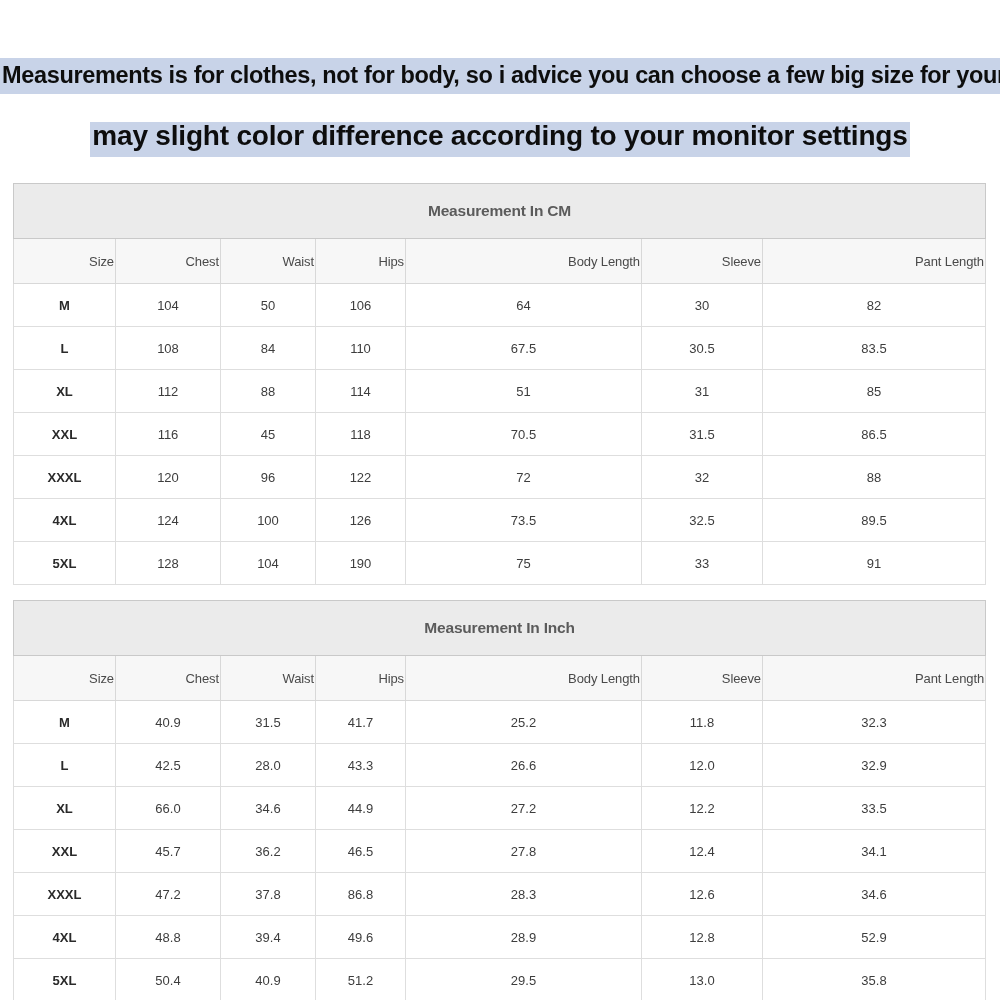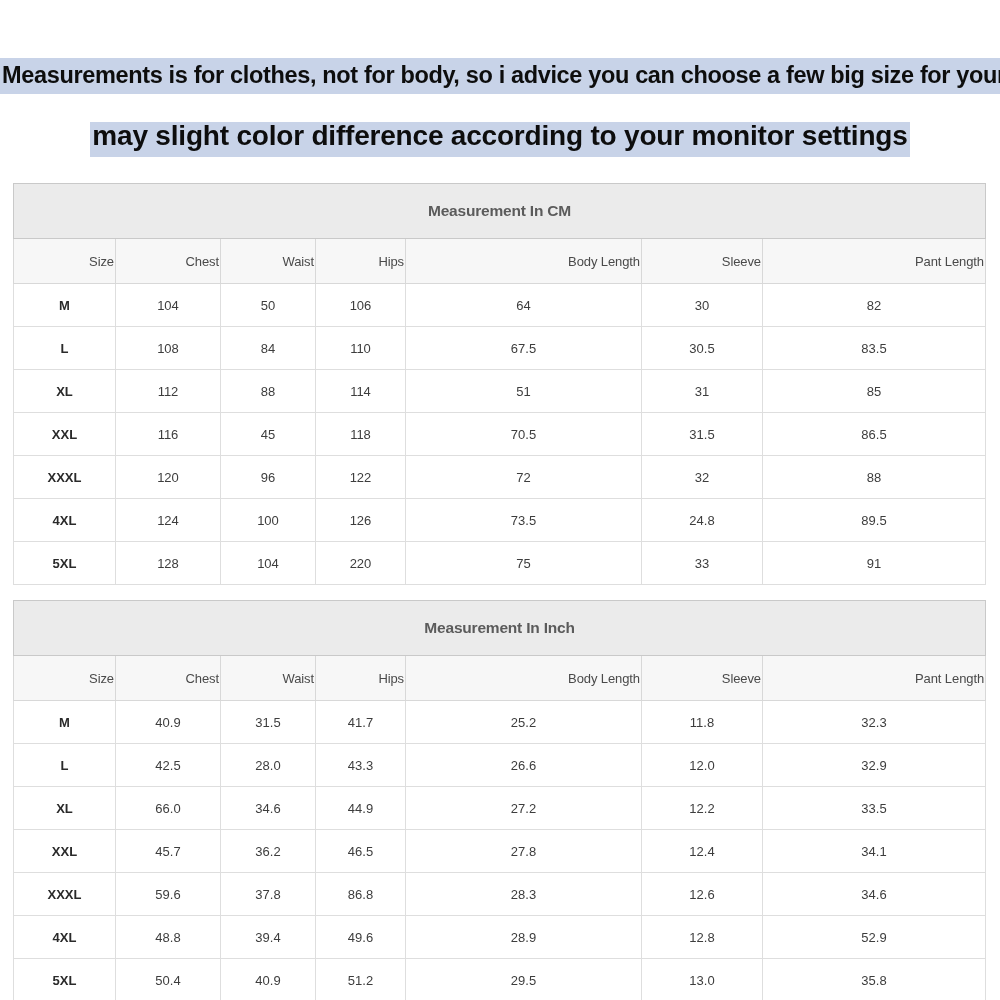--- a/index.html
+++ b/index.html
@@ -209,28 +209,28 @@
       <td>72</td>
       <td>32</td>
       <td>88</td>
     </tr>
     <tr>
       <td class="size-cell">4XL</td>
       <td>124</td>
       <td>100</td>
       <td>126</td>
       <td>73.5</td>
-      <td>24.8</td>
+      <td>32.5</td>
       <td>89.5</td>
     </tr>
     <tr>
       <td class="size-cell">5XL</td>
       <td>128</td>
       <td>104</td>
-      <td>220</td>
+      <td>190</td>
       <td>75</td>
       <td>33</td>
       <td>91</td>
     </tr>
   </tbody>
 </table>
 
 <table class="size-table" id="table-in">
   <colgroup>
     <col class="c-size">
@@ -289,21 +289,21 @@
       <td class="size-cell">XXL</td>
       <td>45.7</td>
       <td>36.2</td>
       <td>46.5</td>
       <td>27.8</td>
       <td>12.4</td>
       <td>34.1</td>
     </tr>
     <tr>
       <td class="size-cell">XXXL</td>
-      <td>59.6</td>
+      <td>47.2</td>
       <td>37.8</td>
       <td>86.8</td>
       <td>28.3</td>
       <td>12.6</td>
       <td>34.6</td>
     </tr>
     <tr>
       <td class="size-cell">4XL</td>
       <td>48.8</td>
       <td>39.4</td>

